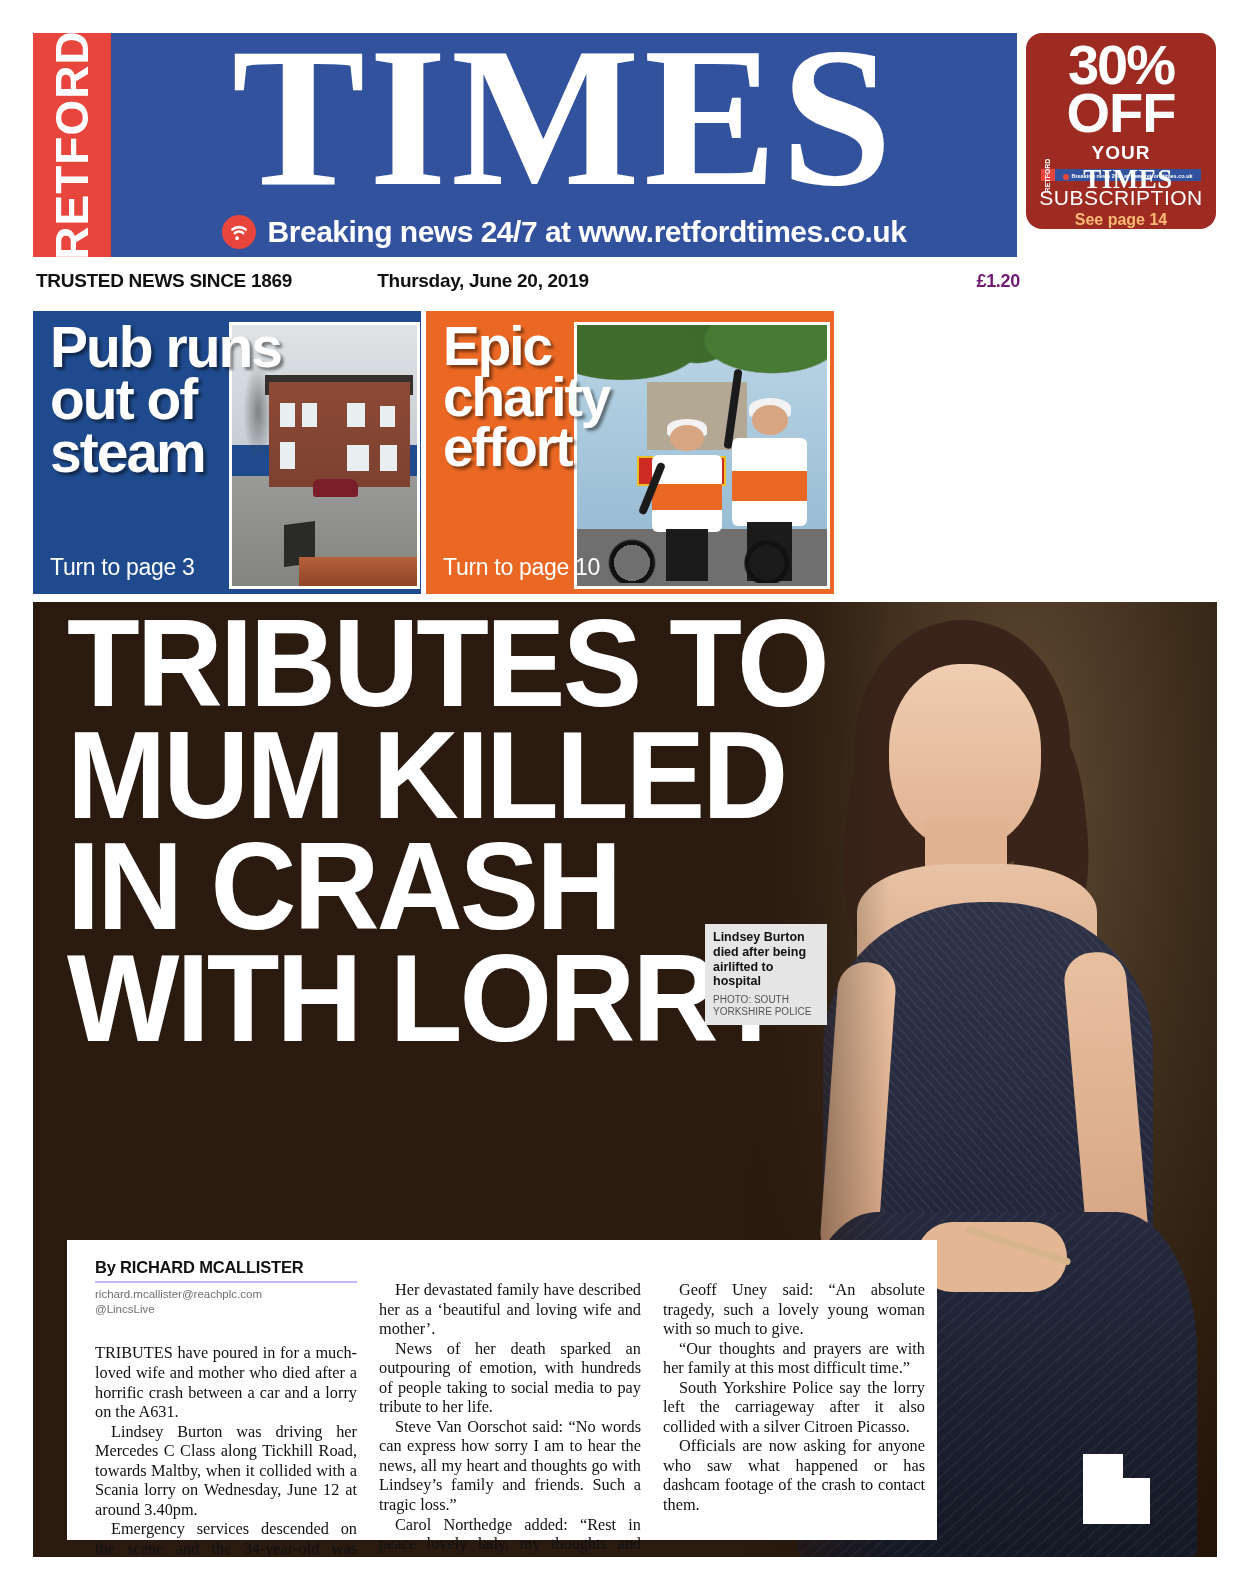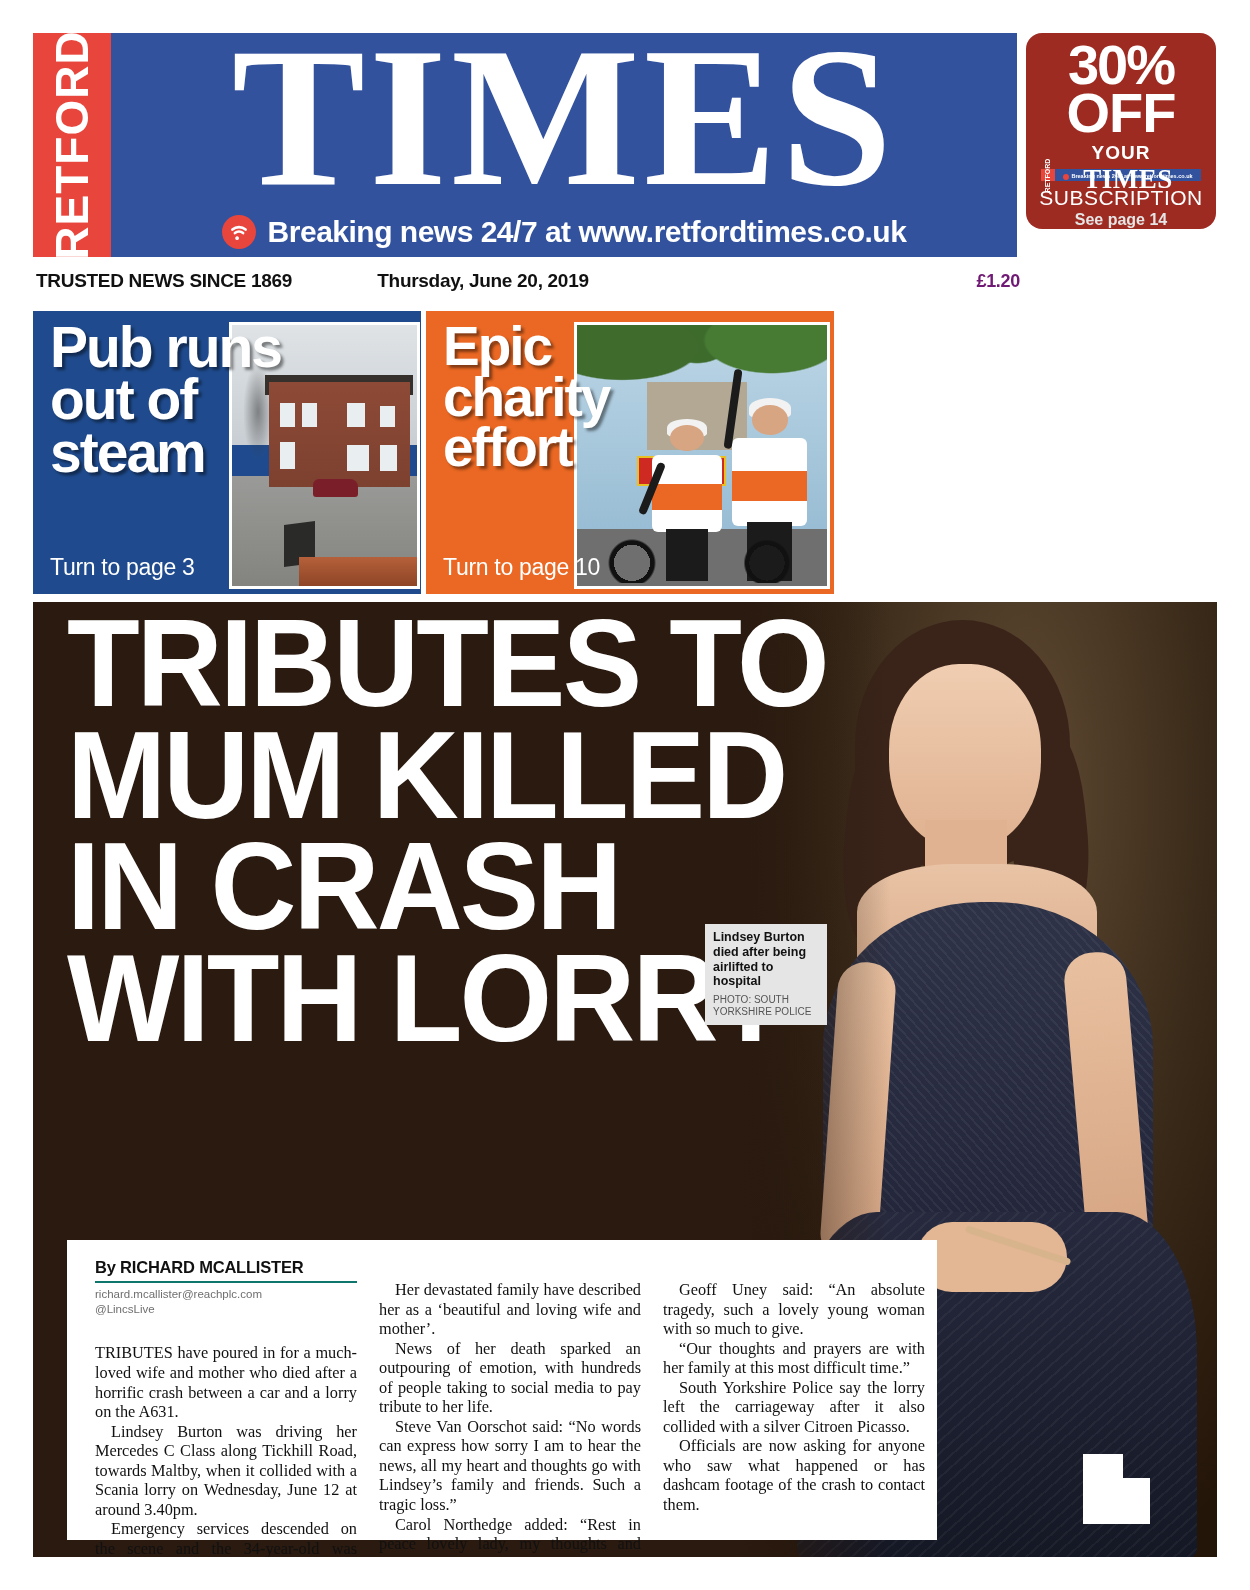--- a/index.html
+++ b/index.html
@@ -104,21 +104,21 @@
     color:#fff;font-size:5.5px;font-weight:bold;white-space:nowrap;
   }
   .mini-break .dot{
     display:inline-block;width:6px;height:6px;border-radius:50%;
     background:#e8453c;vertical-align:middle;margin-right:2px;
   }
   .sub-word{
     color:#fff;font-size:21px;font-weight:normal;letter-spacing:0.5px;margin-top:5px;
   }
   .sub-page{
-    color:#e5e5e5;font-size:16px;font-weight:bold;margin-top:1px;
+    color:#fdba74;font-size:16px;font-weight:bold;margin-top:1px;
   }
 
   
   .dateline{
     position:absolute;left:36px;top:268px;width:984px;height:26px;
     display:flex;align-items:center;
     font-family:"Liberation Sans", sans-serif;
   }
   .dateline .trusted{
     font-size:19px;font-weight:bold;color:#111;letter-spacing:-0.3px;
@@ -308,21 +308,21 @@
   .article{
     position:absolute;left:34px;top:638px;width:870px;height:300px;
     background:#ffffff;z-index:7;
     padding:18px 12px 10px 28px;box-sizing:border-box;
     display:flex;gap:22px;
   }
   .col{width:268px;}
   .byline{
     font-family:"Liberation Sans", sans-serif;
     font-weight:bold;font-size:16.5px;color:#111;letter-spacing:-0.2px;
-    border-bottom:2px solid #0f766e;padding-bottom:4px;
+    border-bottom:2px solid #c4b5fd;padding-bottom:4px;
   }
   .byline-email,.byline-handle{
     font-family:"Liberation Sans", sans-serif;
     font-size:11.5px;color:#6f6f6f;line-height:1.28;
   }
   .byline-email{margin-top:4px;}
   .body-p{
     font-family:"Liberation Serif", serif;
     font-size:16.3px;line-height:1.2;color:#111;
     text-align:justify;

